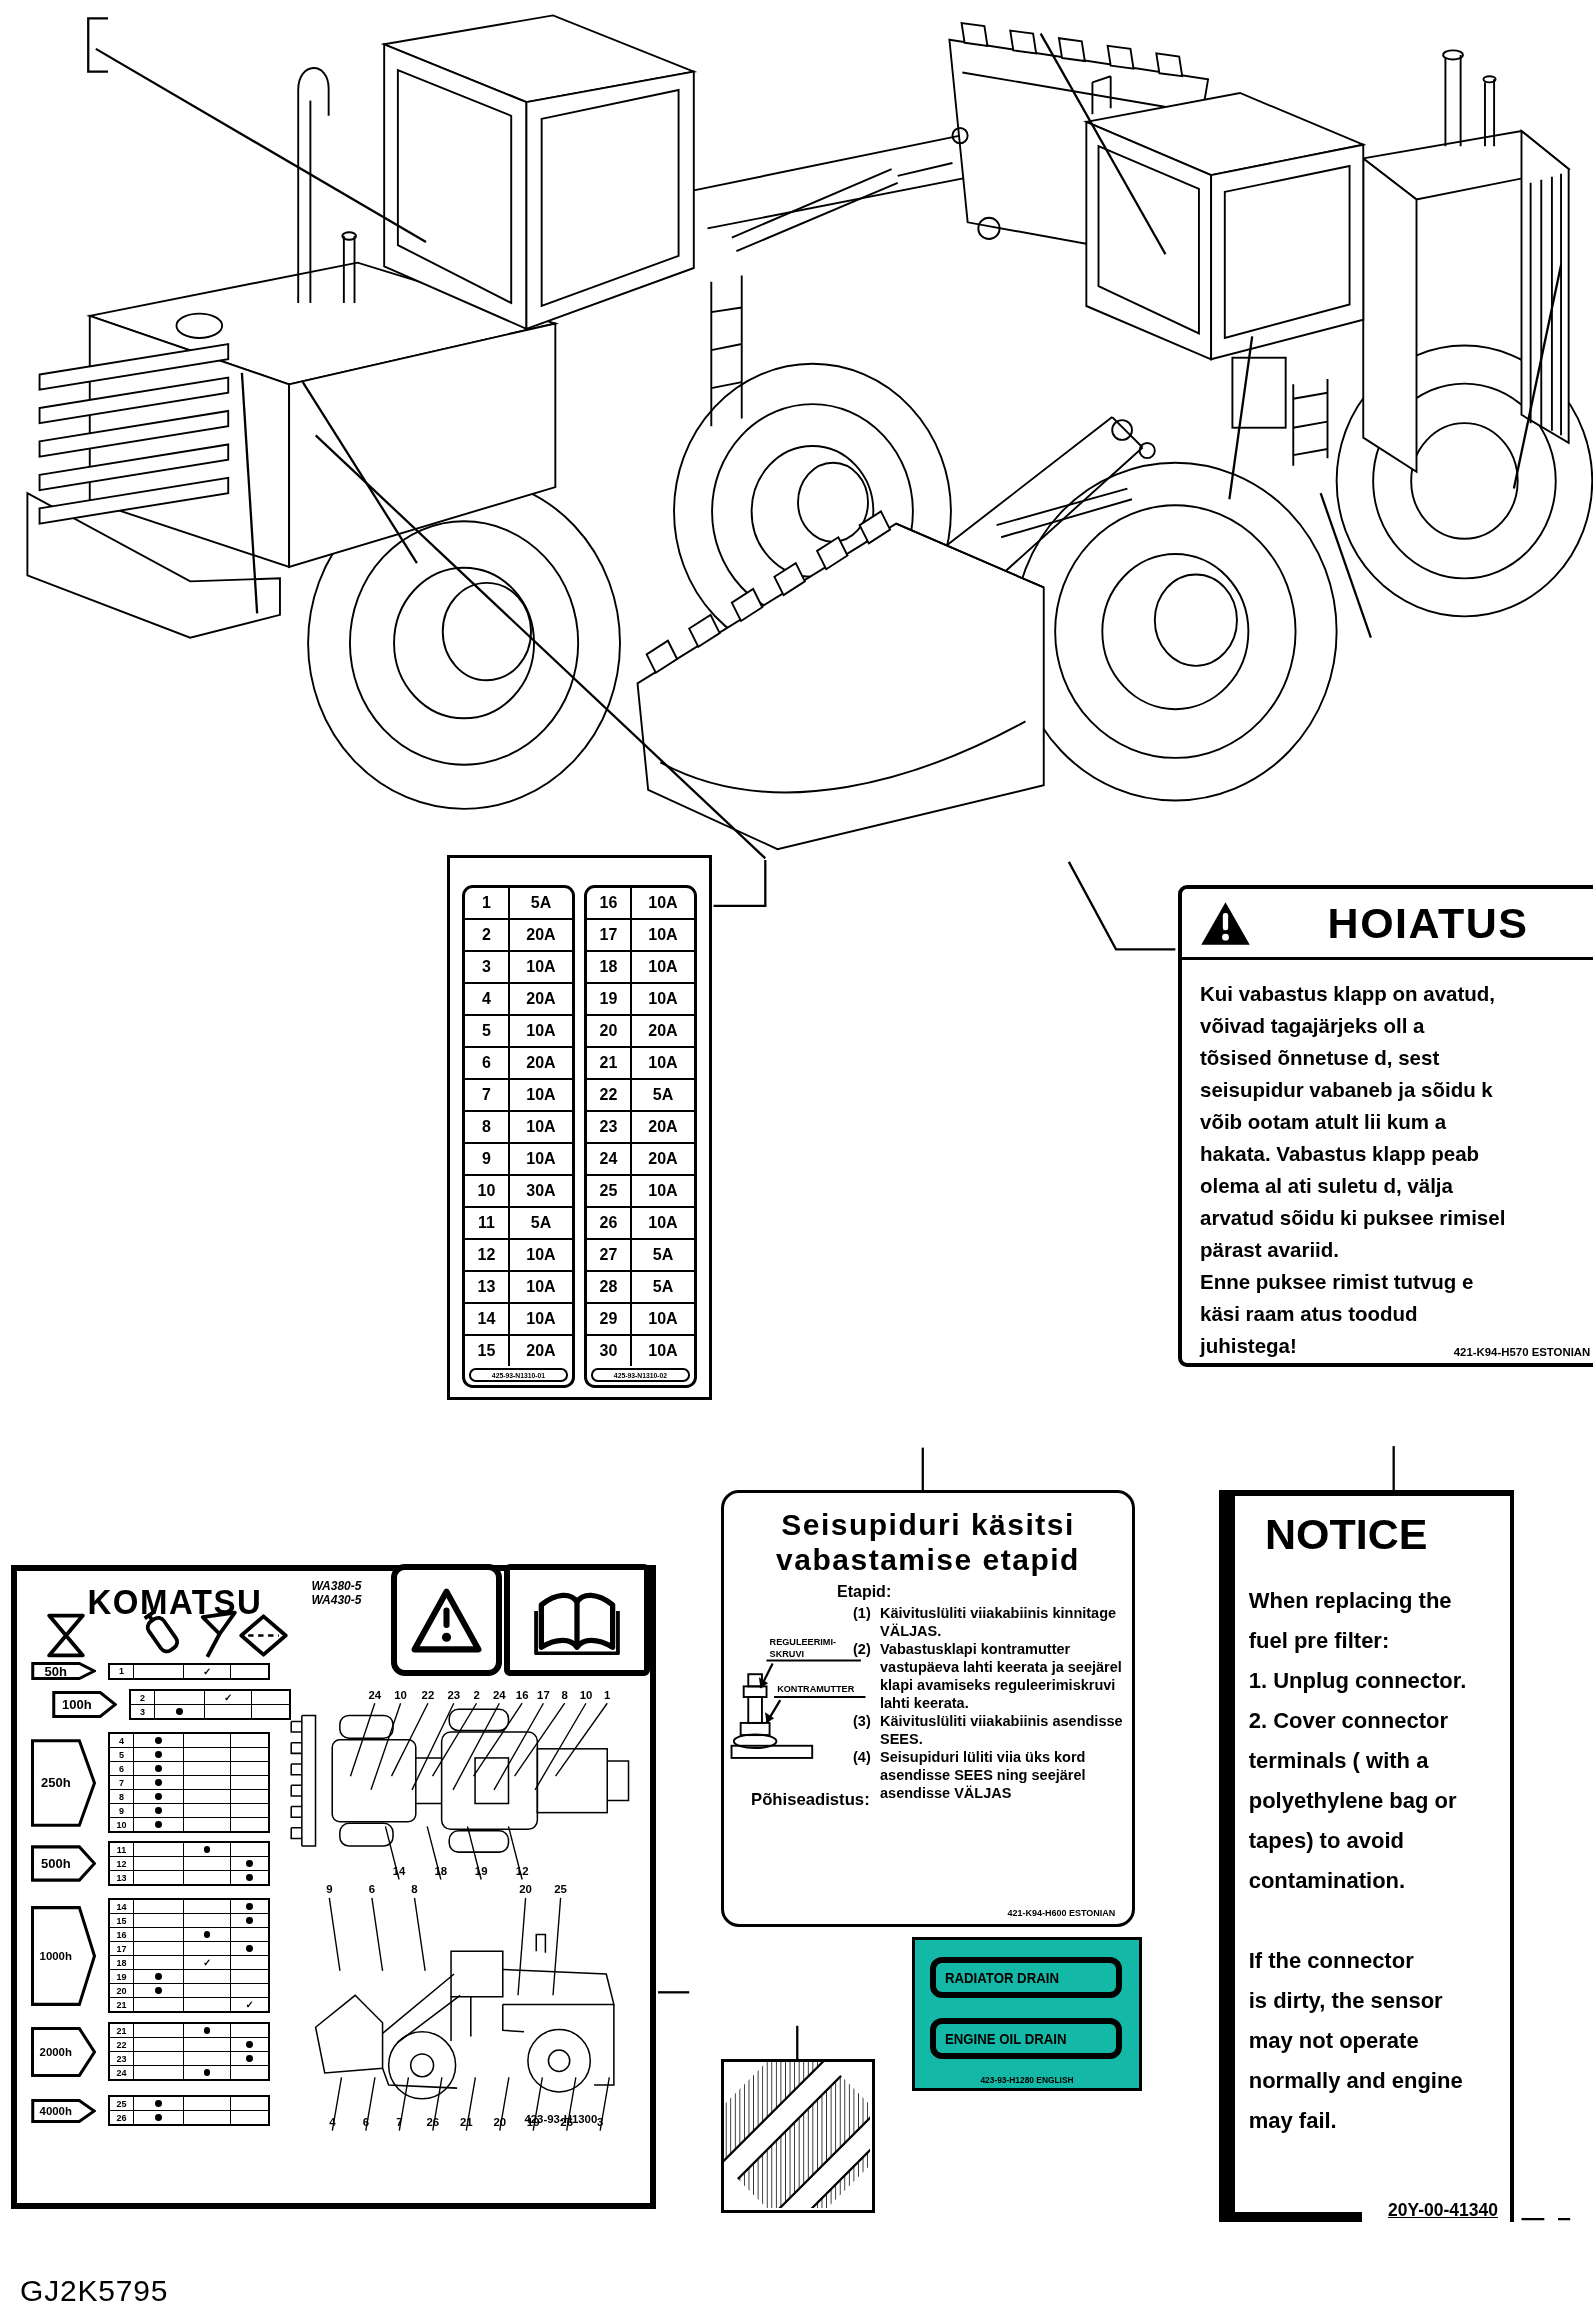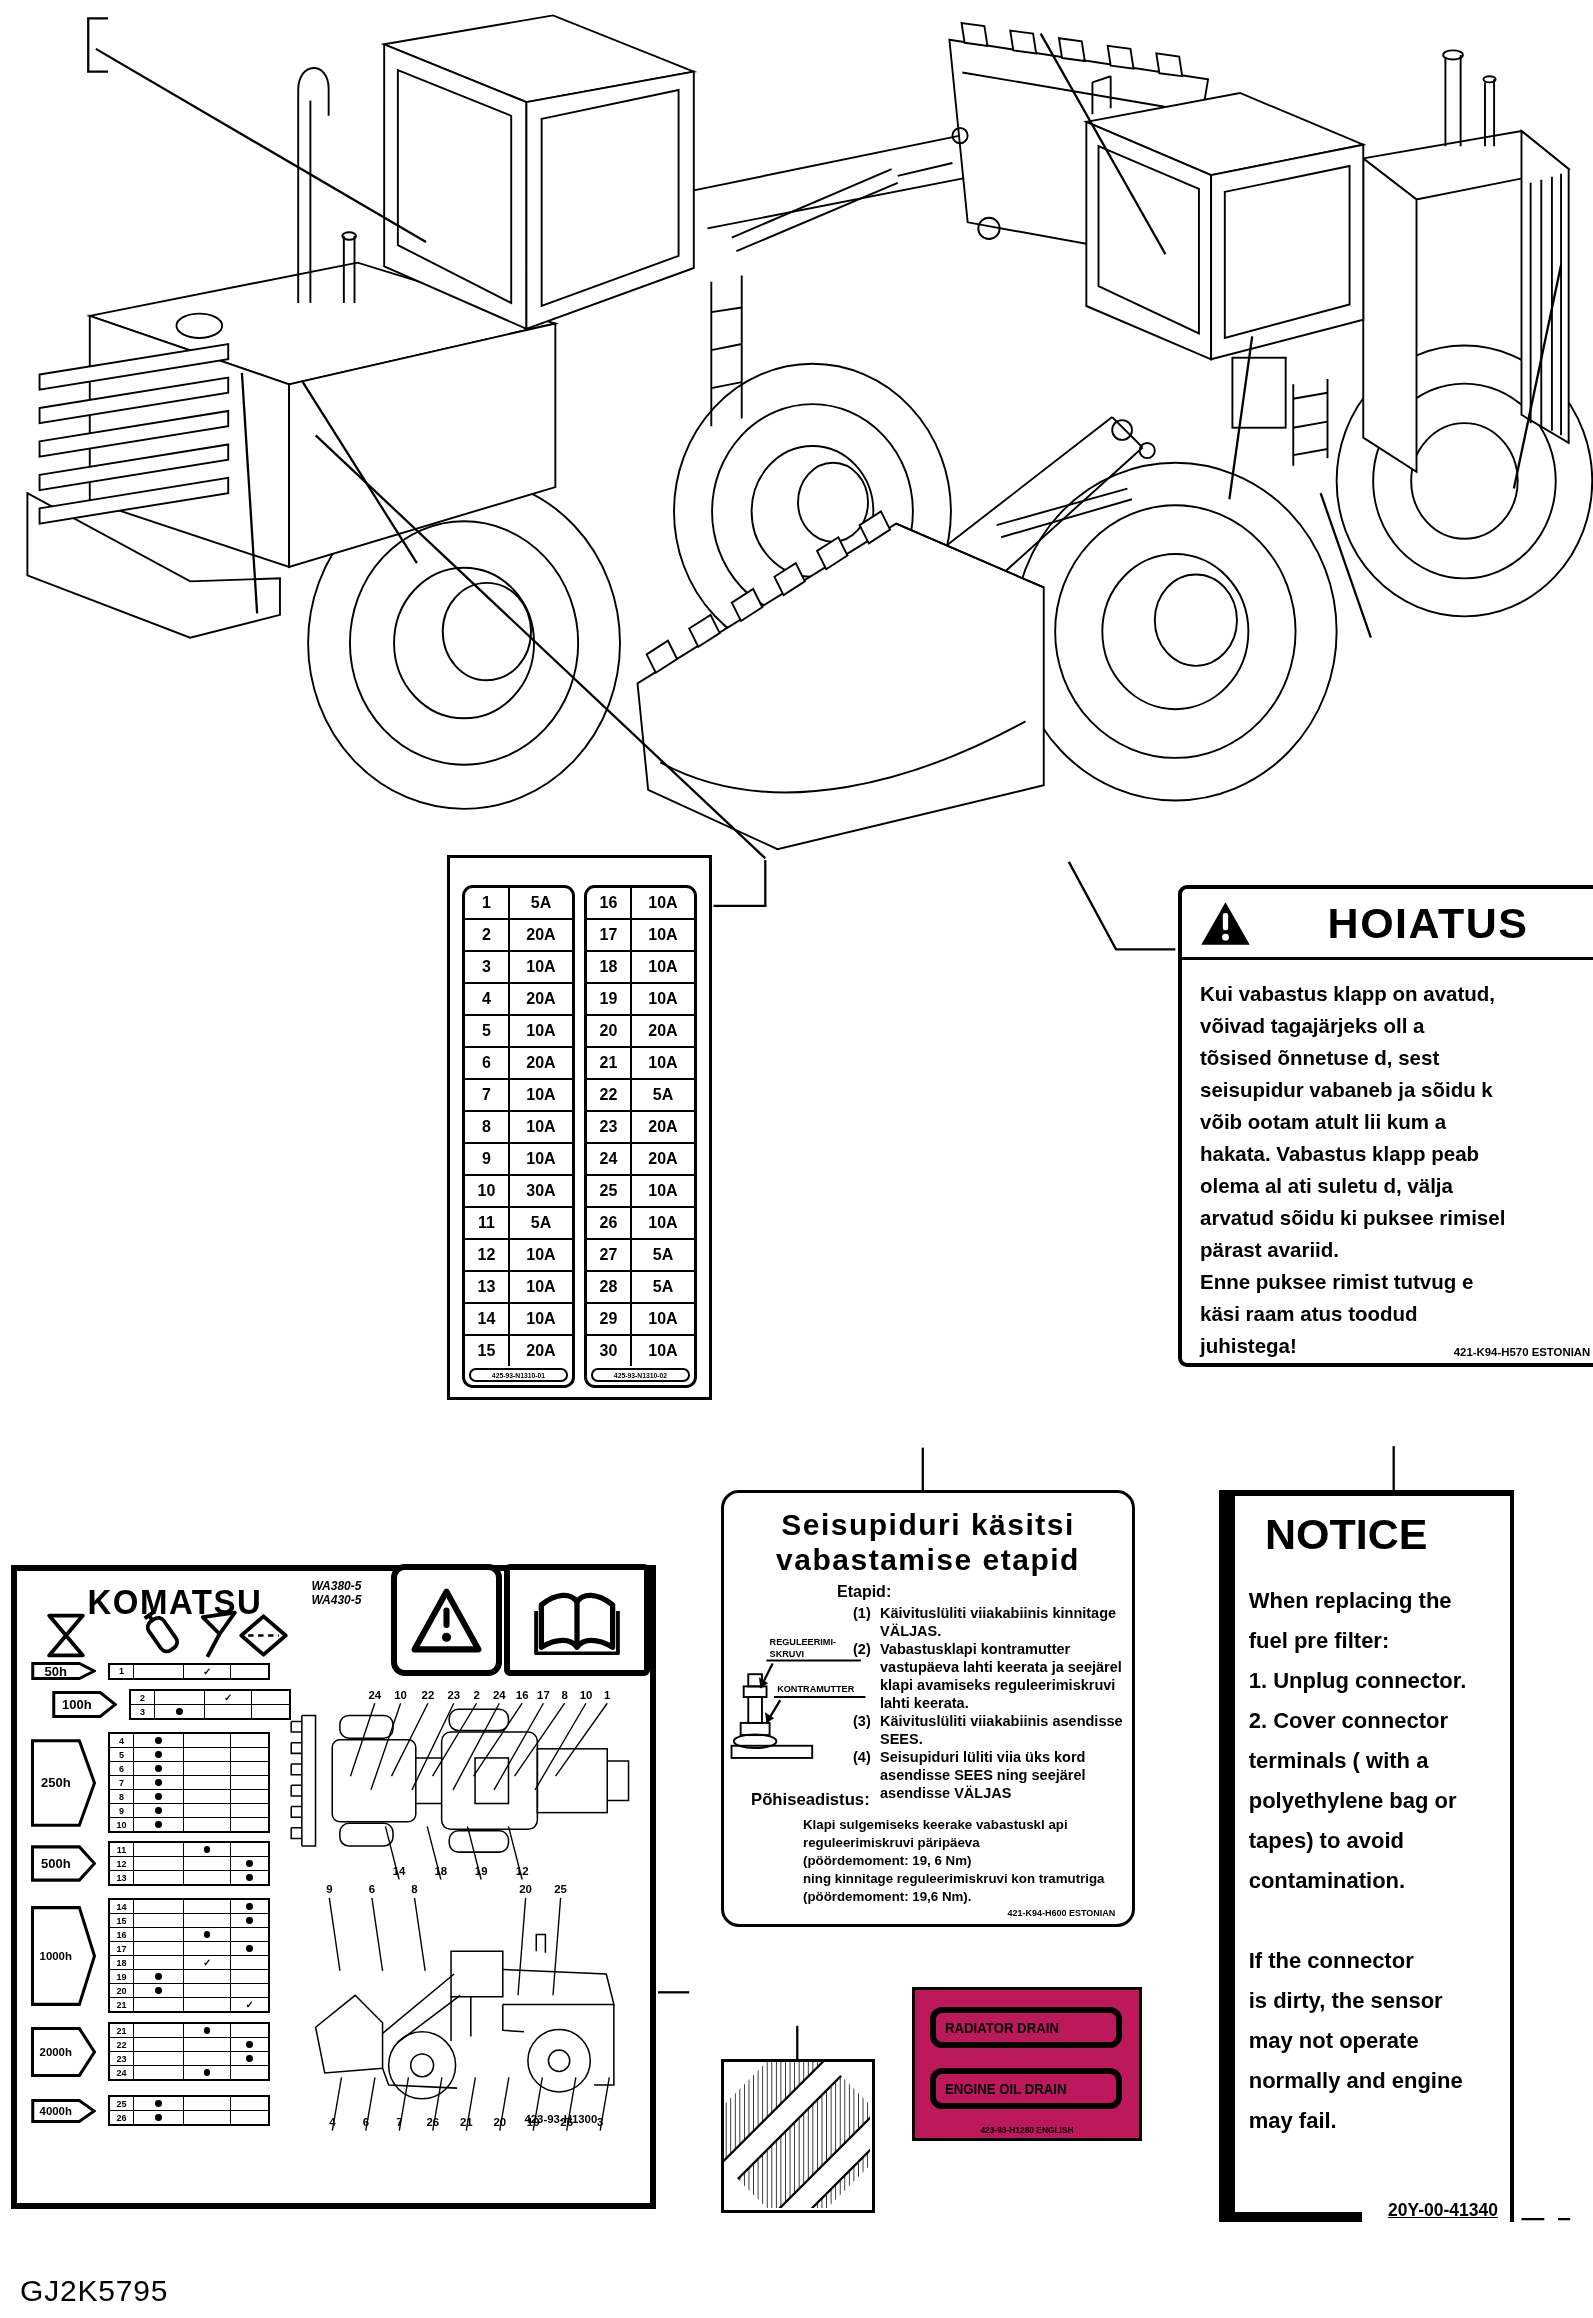--- a/index.html
+++ b/index.html
@@ -54,21 +54,21 @@
   
   .notice{left:1219px;top:1490px;width:295px;height:732px;border:4.6px solid #000;border-left-width:16.7px;border-bottom:none;border-top-width:6px;box-sizing:border-box;background:#fff;}
   .notice-title{position:absolute;left:30px;top:13.7px;font-size:43px;font-weight:bold;letter-spacing:0px;}
   .notice-body{position:absolute;left:13.7px;top:85px;width:251px;}
   .notice-body div{font-size:22px;font-weight:700;line-height:40px;min-height:40px;white-space:nowrap;}
   .notice-botbar{position:absolute;left:0;bottom:0;width:46%;height:10px;background:#000;}
   .notice-code{position:absolute;right:12px;bottom:1.5px;font-size:17.5px;font-weight:bold;text-decoration:underline;}
   
   .stripes{left:721px;top:2059px;width:154px;height:154px;border:3.8px solid #000;box-sizing:border-box;background:#fff;}
   
-  .drain{left:912px;top:1987px;width:230px;height:154px;border:3px solid #000;box-sizing:border-box;background:#be185d;}
+  .drain{left:912px;top:1937px;width:230px;height:154px;border:3px solid #000;box-sizing:border-box;background:#14b8a6;}
   .drain-item{position:absolute;left:15px;width:192px;height:41px;border:6.8px solid #000;border-radius:12px;display:flex;align-items:center;box-sizing:border-box;padding-left:9px;}
   .drain-item span{font-size:15px;font-weight:bold;transform:scaleX(.88);transform-origin:left center;white-space:nowrap;}
   .drain-code{position:absolute;left:0;bottom:3px;width:100%;text-align:center;font-size:8.4px;font-weight:bold;}
   
   .page-code{left:20px;top:2274px;font-size:30px;letter-spacing:0.8px;}
 </style>
 </head>
 <body>
 
 <div id="page">
@@ -801,27 +801,20 @@
         <polygon points="48,122 46,108 58,116" fill="#000" stroke="none"></polygon>
       <rect x="24" y="58" width="18" height="16"></rect>
       <rect x="18" y="74" width="30" height="14"></rect>
       <rect x="24" y="88" width="18" height="34"></rect>
       <rect x="14" y="122" width="38" height="16"></rect>
       <ellipse cx="33" cy="146" rx="28" ry="9"></ellipse>
       <rect x="2" y="152" width="106" height="16"></rect>
     </svg>
 
     <div class="brake-adj-h">Põhiseadistus:</div>
-    <div class="brake-adj" id="brake-adj">
-        <div>Klapi sulgemiseks keerake vabastuskl   api</div>
-        <div>reguleerimiskruvi päripäeva</div>
-        <div>(pöördemoment: 19, 6 Nm)</div>
-        <div>ning kinnitage reguleerimiskruvi kon  tramutriga</div>
-        <div>(pöördemoment: 19,6 Nm).</div>
-      </div>
     <div class="brake-code">421-K94-H600 ESTONIAN</div>
   </div>
 
   <div class="abs notice">
     <div class="notice-title">NOTICE</div>
     <div class="notice-body" id="notice-body">
         <div>When replacing the</div>
         <div>fuel pre filter:</div>
         <div>1. Unplug connector.</div>
         <div>2. Cover connector</div>

